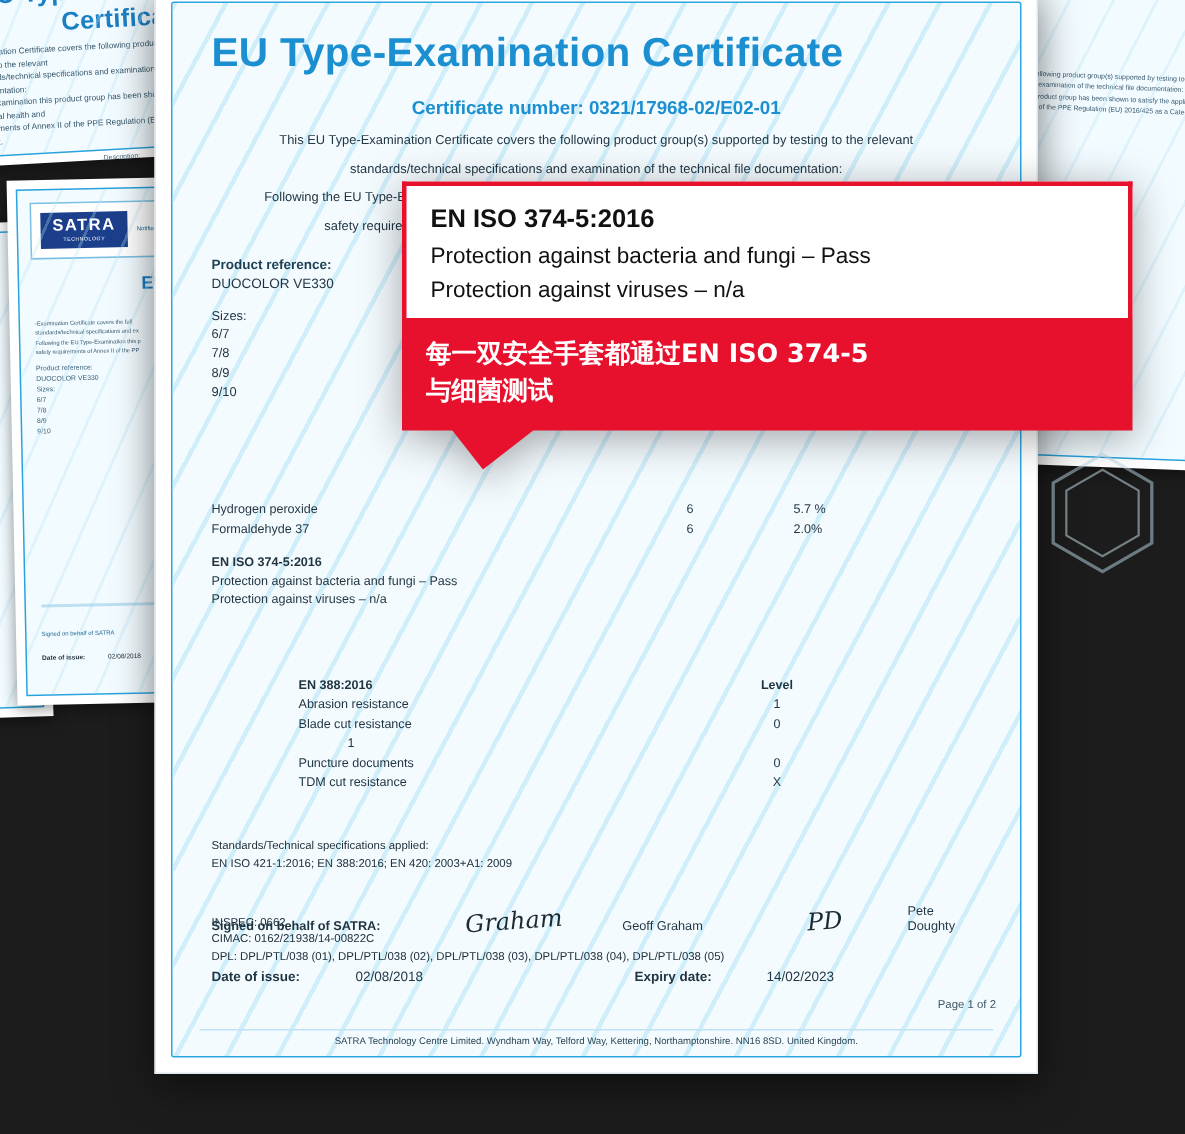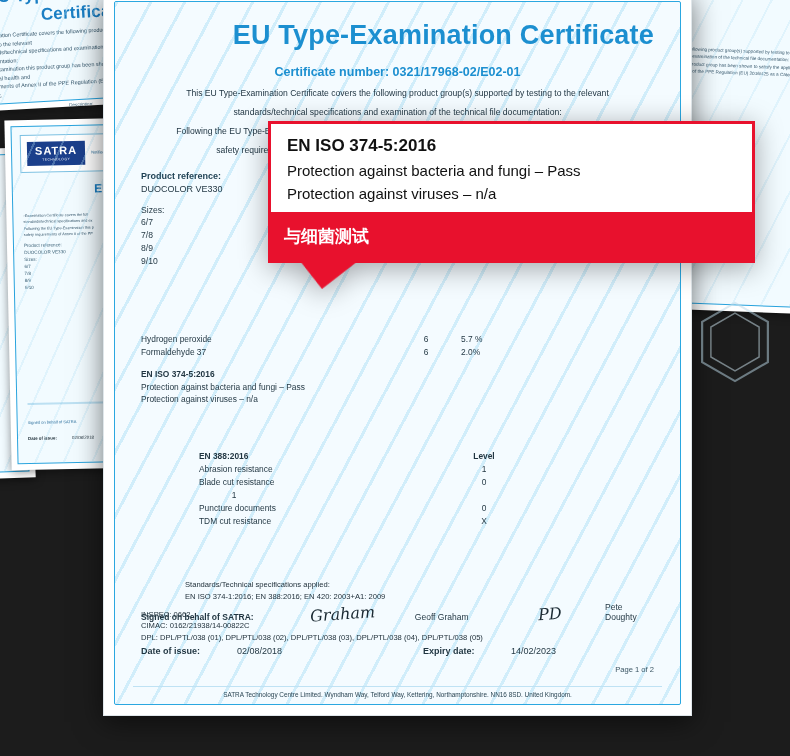--- a/index.html
+++ b/index.html
@@ -74,56 +74,56 @@
   }
   .cert-wm{
     position:absolute;inset:0;
     background:
       repeating-linear-gradient(118deg, rgba(197,233,249,.75) 0 3px, rgba(197,233,249,0) 3px 30px);
     pointer-events:none;
   }
   .cert-content{position:absolute;inset:0;padding:14px 26px;color:#1f3440;}
 
   .cert-title{
-    text-align:right;font-size:27px;font-weight:bold;color:#1c8fd0;
+    text-align:left;font-size:27px;font-weight:bold;color:#1c8fd0;
     letter-spacing:.2px;margin:4px 0 14px 0;
   }
   .cert-num{
     text-align:center;font-size:12.5px;font-weight:bold;color:#1c8fd0;margin-bottom:8px;
   }
   .cert-para{
     text-align:center;font-size:8.6px;line-height:1.5;color:#223744;margin:0 10px 6px 10px;
   }
 
   .sec-label{font-size:9px;font-weight:bold;color:#1c3f52;margin-top:14px;}
   .sec-value{font-size:9px;color:#1f3440;margin-top:3px;}
   .sizes{font-size:8.6px;line-height:1.5;color:#1f3440;margin-top:10px;}
 
   .tbl{margin-top:6px;font-size:8.4px;color:#1f3440;}
-  .tbl .row{display:flex;padding:1.5px 0;}
+  .tbl .row{display:flex;padding:1.5px 0;gap:34px;}
   .tbl .c1{width:250px;}
   .tbl .c2{width:70px;text-align:center;}
   .tbl .c3{width:70px;}
   .tbl .hdr{font-weight:bold;margin-top:44px;}
 
   .blk{margin-top:10px;font-size:8.4px;line-height:1.5;}
   .blk .bold{font-weight:bold;}
 
   .foot-block{position:absolute;left:26px;right:26px;bottom:60px;font-size:7.6px;line-height:1.55;color:#21313b;}
   .sign-row{
     position:absolute;left:26px;right:26px;bottom:78px;
     display:flex;align-items:flex-end;font-size:8.5px;
   }
   .sign-row .lbl{font-weight:bold;}
   .sig{font-family:"DejaVu Serif", serif;font-style:italic;font-size:16px;color:#1b2a33;transform:rotate(-4deg);}
   .date-row{
     position:absolute;left:26px;right:26px;bottom:48px;display:flex;font-size:9px;
   }
   .date-row .lbl{font-weight:bold;}
-  .pagenum{position:absolute;right:26px;bottom:30px;font-size:7.6px;color:#3c5664;text-align:right;}
+  .pagenum{position:absolute;right:16px;bottom:30px;font-size:7.6px;color:#3c5664;text-align:right;}
   .cert-footer{
     position:absolute;left:0;right:0;bottom:6px;text-align:center;
     font-size:6.4px;color:#2b4654;border-top:1px solid #bfe2f4;padding-top:4px;
     margin:0 18px;
   }
 
   
   .callout{
     position:absolute;left:268px;top:121px;width:487px;
     z-index:30;filter:drop-shadow(0 5px 14px rgba(0,0,0,.35));
@@ -328,23 +328,23 @@
           <div class="row">
             <div class="c1">Puncture documents</div>
             <div class="c2">0</div>
           </div>
           <div class="row">
             <div class="c1">TDM cut resistance</div>
             <div class="c2">X</div>
           </div>
         </div>
 
-        <div class="foot-block" style="bottom:101px;margin-left:44px;">
+        <div class="foot-block" style="bottom:122px;">
           <div>Standards/Technical specifications applied:</div>
-          <div>EN ISO 374-1:2016; EN 388:2016; EN 420: 2003+A1: 2009</div>
+          <div>EN ISO 421-1:2016; EN 388:2016; EN 420: 2003+A1: 2009</div>
         </div>
 
         <div class="foot-block">
           <div>INSPEC: 0662</div>
           <div>CIMAC: 0162/21938/14-00822C</div>
           <div>DPL: DPL/PTL/038 (01), DPL/PTL/038 (02), DPL/PTL/038 (03), DPL/PTL/038 (04), DPL/PTL/038 (05)</div>
         </div>
 
         <div class="sign-row" style="bottom:82px;">
           <div class="lbl" style="width:178px">Signed on behalf of SATRA:</div>
@@ -367,18 +367,19 @@
     </div>
   </div>
 
   <div class="callout">
     <div class="callout-top">
       <div class="l1">EN ISO 374-5:2016</div>
       <div class="l2">Protection against bacteria and fungi – Pass</div>
       <div class="l3">Protection against viruses – n/a</div>
     </div>
     <div class="callout-bot">
+      <div>每一双安全手套都通过EN ISO 374-5</div>
       <div>与细菌测试</div>
       <div class="callout-tail"></div>
     </div>
   </div>
 
 </div>
 
 </body></html>

